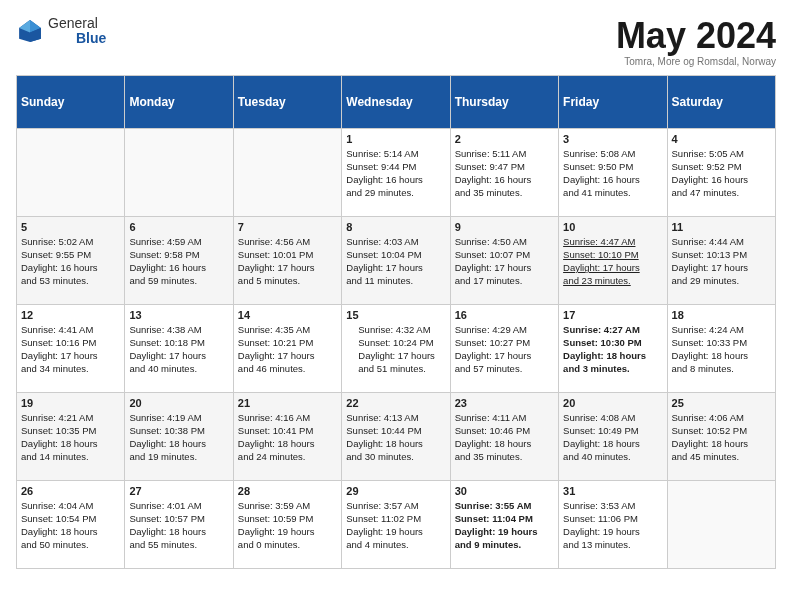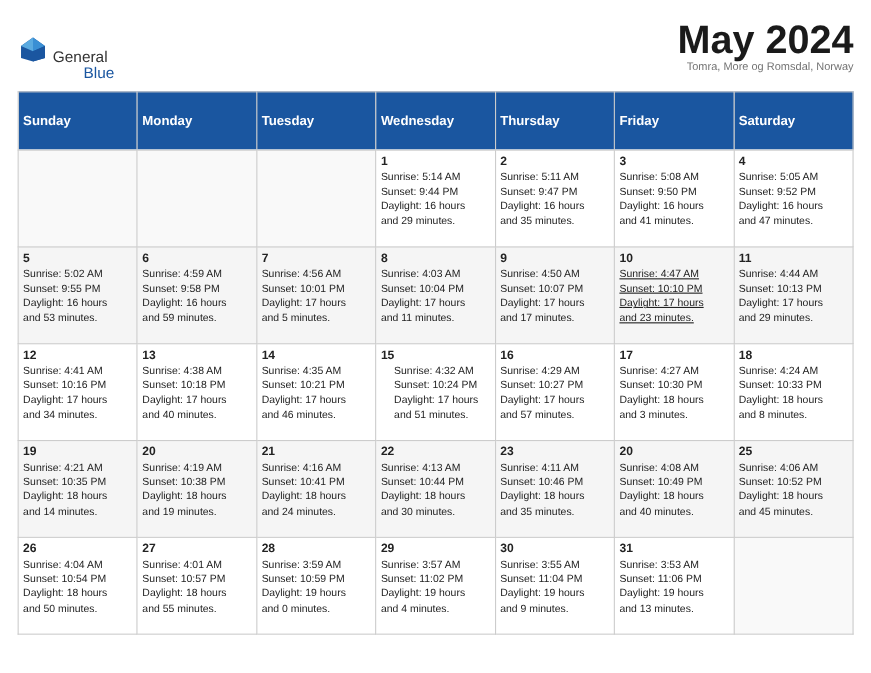--- a/index.html
+++ b/index.html
@@ -23,26 +23,25 @@
     }
     .logo-text {
       display: flex;
       flex-direction: column;
       line-height: 1.1;
     }
     .logo-general {
       font-size: 14px;
       color: #333;
       font-weight: normal;
-      margin-top: 28px;
     }
     .logo-blue {
       font-size: 14px;
       color: #1a56a0;
-      font-weight: normal;
+      font-weight: bold;
       padding-left: 28px;
     }
     .logo-icon {
       width: 28px;
       height: 28px;
     }
     .title-block {
       text-align: right;
     }
     .cal-title {
@@ -246,21 +245,21 @@
         </td>
         <td>
           <span class="day-num">16</span>
           <div class="day-info" style="white-space: pre-line;">Sunrise: 4:29 AM
 Sunset: 10:27 PM
 Daylight: 17 hours
 and 57 minutes.</div>
         </td>
         <td>
           <span class="day-num">17</span>
-          <div class="day-info" style="white-space: pre-line;">Sunrise: 4:27 AM
+          <div class="day-info" style="white-space: pre-line; font-weight: bold;">Sunrise: 4:27 AM
 Sunset: 10:30 PM
 Daylight: 18 hours
 and 3 minutes.</div>
         </td>
         <td>
           <span class="day-num">18</span>
           <div class="day-info" style="white-space: pre-line;">Sunrise: 4:24 AM
 Sunset: 10:33 PM
 Daylight: 18 hours
 and 8 minutes.</div>
@@ -341,21 +340,21 @@
         </td>
         <td>
           <span class="day-num">29</span>
           <div class="day-info" style="white-space: pre-line;">Sunrise: 3:57 AM
 Sunset: 11:02 PM
 Daylight: 19 hours
 and 4 minutes.</div>
         </td>
         <td>
           <span class="day-num">30</span>
-          <div class="day-info" style="white-space: pre-line;">Sunrise: 3:55 AM
+          <div class="day-info" style="white-space: pre-line; font-weight: bold;">Sunrise: 3:55 AM
 Sunset: 11:04 PM
 Daylight: 19 hours
 and 9 minutes.</div>
         </td>
         <td>
           <span class="day-num">31</span>
           <div class="day-info" style="white-space: pre-line;">Sunrise: 3:53 AM
 Sunset: 11:06 PM
 Daylight: 19 hours
 and 13 minutes.</div>

